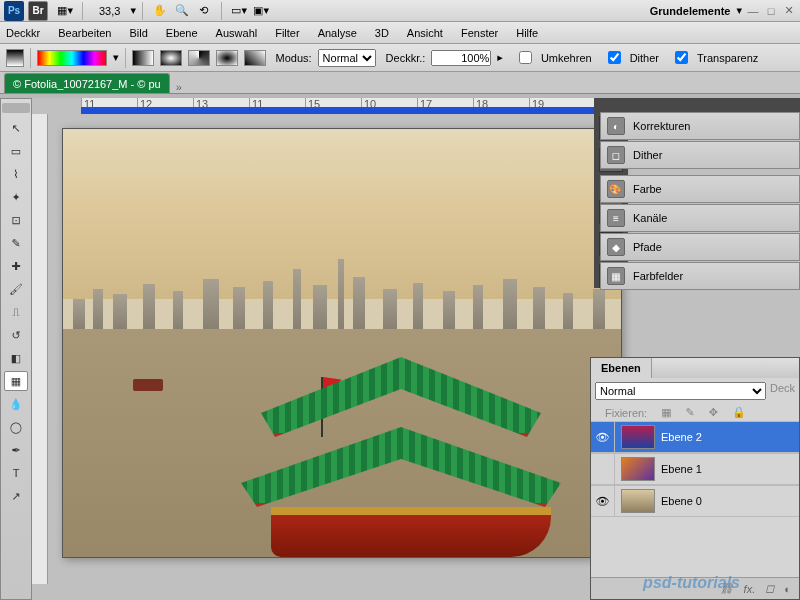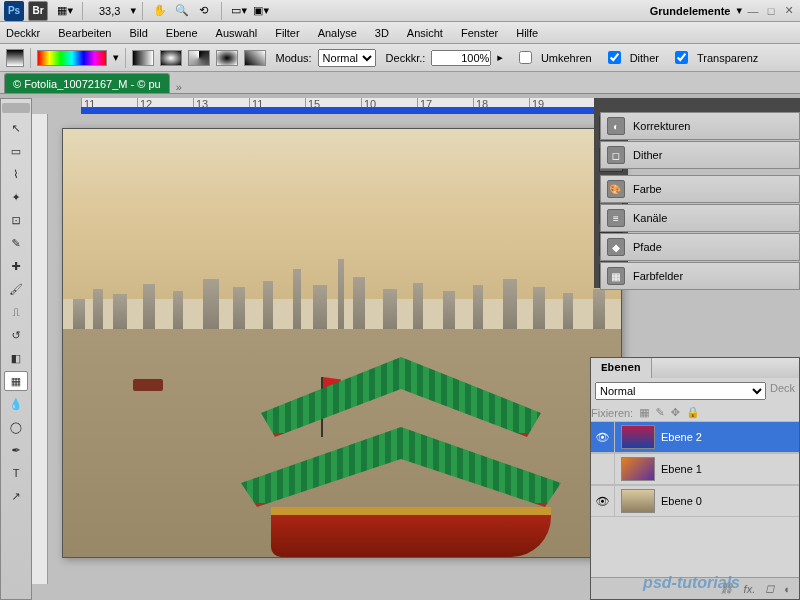--- a/index.html
+++ b/index.html
@@ -51,24 +51,24 @@
 .flag { position: absolute; top: 20px; left: 80px; width: 2px; height: 60px; background: #333; }
 .flag::after { content: ''; position: absolute; top: 0; left: 2px; width: 18px; height: 24px; background: #cc2020; clip-path: polygon(0 0, 100% 10%, 90% 50%, 100% 90%, 0 100%); }
 .boat { position: absolute; top: 250px; left: 70px; width: 30px; height: 12px; background: #7a3020; border-radius: 2px; }
 .statusbar { position: absolute; bottom: 0; left: 16px; right: 0; height: 16px; background: #d8d8d8; border-top: 1px solid #999; display: flex; align-items: center; font-size: 10px; padding: 0 6px; gap: 10px; }
 .side-panels { position: absolute; right: 0; top: 98px; width: 200px; }
 .sp-row { background: linear-gradient(#d5d5d5,#c5c5c5); border: 1px solid #888; height: 28px; display: flex; align-items: center; padding: 0 6px; gap: 8px; margin-bottom: 1px; }
 .sp-row .ic { width: 18px; height: 18px; background: #888; border: 1px solid #666; border-radius: 2px; display: flex; align-items: center; justify-content: center; font-size: 10px; color: #fff; }
 .sp-group { margin-bottom: 6px; }
 .layers-panel { position: absolute; right: 0; bottom: 0; width: 210px; background: #d5d5d5; border: 1px solid #555; }
 .layers-panel .hdr { background: linear-gradient(#e0e0e0,#c8c8c8); height: 20px; display: flex; align-items: center; }
-.layers-panel .hdr .t { padding: 0 10px; background: #d5d5d5; height: 100%; display: flex; align-items: center; border-right: 1px solid #999; font-weight: bold; font-family: Liberation Mono, monospace; }
+.layers-panel .hdr .t { padding: 0 10px; background: #d5d5d5; height: 100%; display: flex; align-items: center; border-right: 1px solid #999; font-weight: bold; }
 .layers-panel .mode { padding: 4px; display: flex; gap: 4px; font-size: 10px; color: #888; }
 .layers-panel .mode select { flex: 1; height: 18px; }
-.layers-panel .lock { padding: 2px 0; font-size: 10px; color: #888; display: flex; align-items: center; gap: 6px; }
+.layers-panel .lock { padding: 2px 14px; font-size: 10px; color: #888; display: flex; align-items: center; gap: 14px; }
 .layer { height: 32px; display: flex; align-items: center; border-top: 1px solid #bbb; border-bottom: 1px solid #bbb; }
 .layer.sel { background: #3875d7; color: #fff; }
 .layer .vis { width: 24px; display: flex; align-items: center; justify-content: center; border-right: 1px solid #bbb; height: 100%; }
 .layer .thumb { width: 34px; height: 24px; margin: 0 6px; border: 1px solid #888; }
 .layer-foot { height: 22px; background: #c8c8c8; border-top: 1px solid #999; display: flex; align-items: center; justify-content: flex-end; gap: 10px; padding: 0 8px; font-size: 12px; color: #666; font-style: italic; }
 .dock-strip { position: absolute; right: 172px; top: 98px; width: 34px; background: #484848; padding-top: 18px; display: flex; flex-direction: column; align-items: center; gap: 8px; }
 .dock-strip .di { width: 24px; height: 24px; background: #666; border: 1px solid #333; display: flex; align-items: center; justify-content: center; color: #ddd; cursor: pointer; }
 .dock-strip .gap { height: 12px; }
 .watermark { position: absolute; right: 60px; bottom: 8px; color: #5590c5; font-style: italic; font-weight: bold; font-size: 16px; opacity: 0.7; }
 </style>

